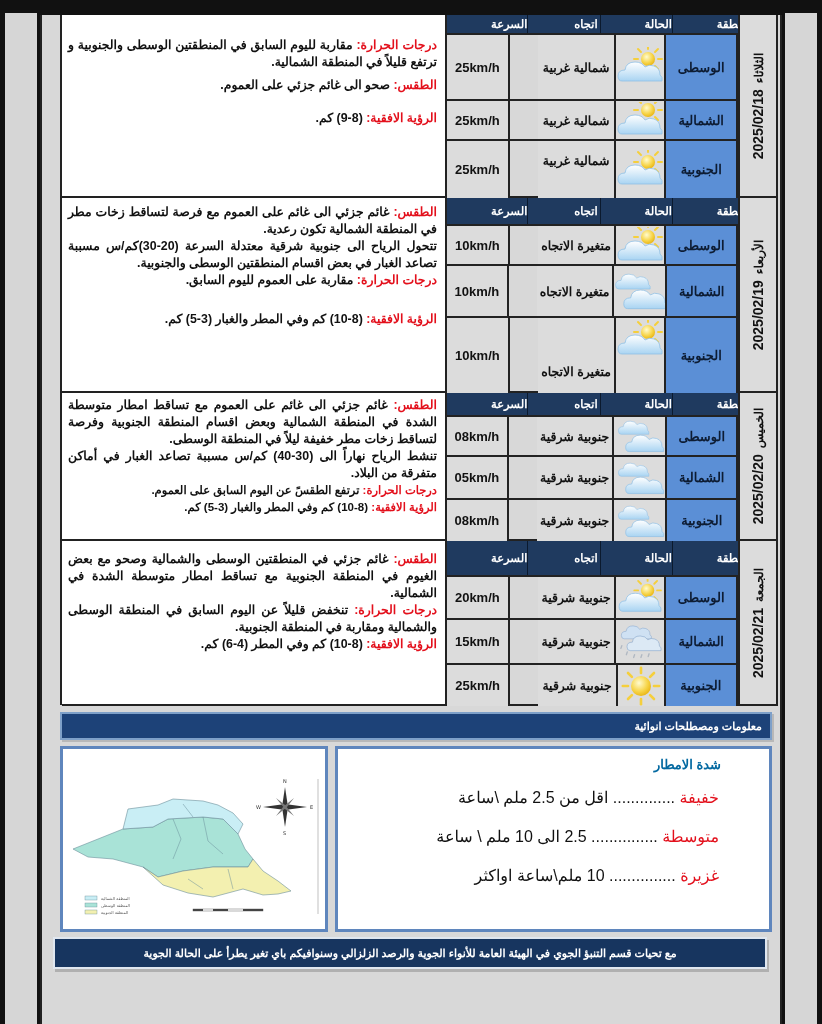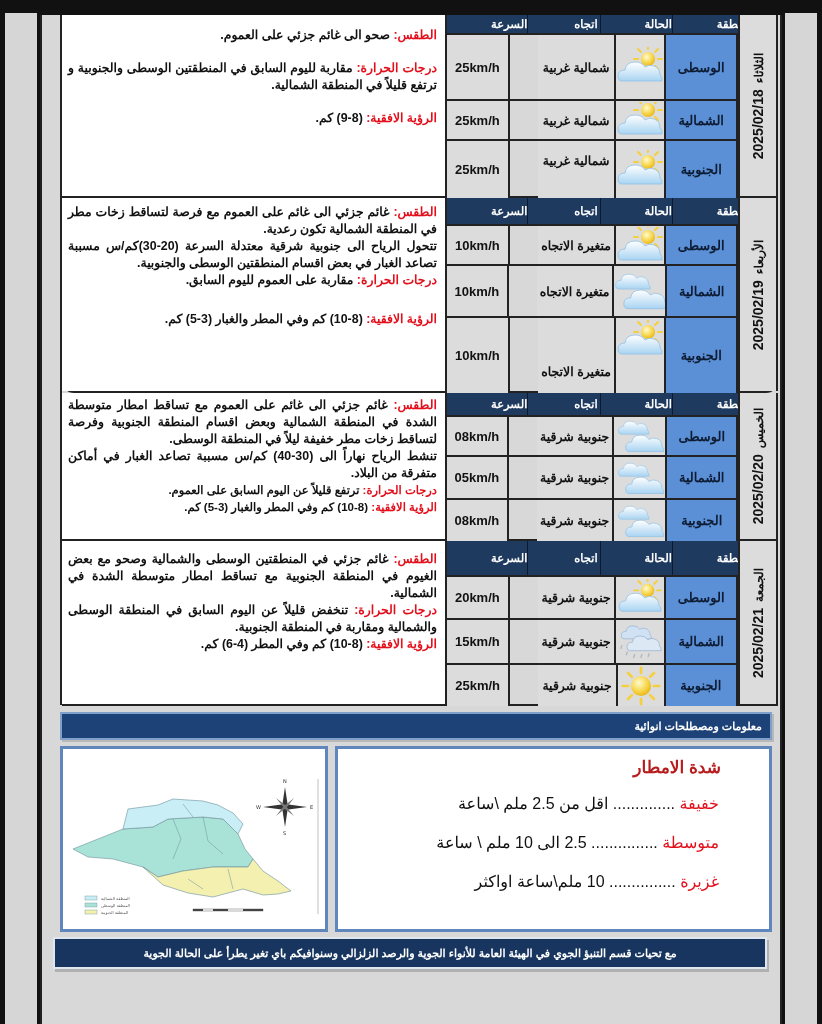--- a/index.html
+++ b/index.html
@@ -34,21 +34,21 @@
   .cell.region { width: 80px; background: #5b8fd6; color: #0d1c33; font-size: 13px; direction: rtl; }
 
   .datecol { position: absolute; left: 676px; top: 0; width: 40px; height: 100%; background: #dcdcdc; border-left: 2px solid #222; border-right: 2px solid #222; display: flex; align-items: center; justify-content: center; }
   .datecol .vt { transform: rotate(-90deg); white-space: nowrap; font-family: "Liberation Sans", sans-serif; font-weight: bold; font-size: 14px; color: #111; }
   .datecol .vt .dn { font-size: 12px; margin-left: 6px; }
 
   .infobar { position: absolute; left: 60px; top: 712px; width: 712px; height: 28px; background: #1d4278; border: 2px solid #7ea0c9; box-shadow: 2px 2px 0 #b8b8b8; direction: rtl; text-align: right; padding-right: 8px; color: #fff; font-family: "Liberation Sans", sans-serif; font-weight: bold; font-size: 11px; line-height: 24px; }
 
   .mapbox { position: absolute; left: 60px; top: 746px; width: 268px; height: 186px; background: #fff; border: 3px solid #5f86bd; }
   .rainbox { position: absolute; left: 335px; top: 746px; width: 437px; height: 186px; background: #fff; border: 3px solid #5f86bd; direction: rtl; text-align: right; padding: 8px 48px 0 0; font-family: "Liberation Sans", sans-serif; }
-  .rainbox .title { font-weight: bold; font-size: 17px; color: #b91c1c; margin-bottom: 16px; text-align: right; }
+  .rainbox .title { font-weight: bold; font-size: 13px; color: #0369a1; margin-bottom: 16px; text-align: right; }
   .rainbox .line { font-size: 16px; font-weight: normal; color: #111; margin-bottom: 20px; padding-right: 2px; }
   .rainbox .line .lvl { color: #e3101c; }
 
   .footer { position: absolute; left: 53px; top: 937px; width: 714px; height: 32px; background: #17355f; border: 2px solid #dfe6ef; box-shadow: 2px 3px 0 #b0b0b0; direction: rtl; text-align: center; color: #fff; font-family: "Liberation Sans", sans-serif; font-weight: bold; font-size: 11px; line-height: 28px; }
 </style>
 </head>
 <body>
 
 <div class="strip-left"></div>
 <div class="strip-right"></div>
@@ -78,22 +78,22 @@
         <line x1="-10" y1="10" x2="-7" y2="7"></line>
         <line x1="10" y1="-10" x2="7" y2="-7"></line>
       </g>
     </g>
     <path id="cloud-shape" d="M6 30 Q2 30 2 25 Q2 19 9 19 Q10 11 19 11 Q26 11 29 16 Q33 13 38 15 Q44 17 44 24 Q47 26 46 30 Z"></path>
   </defs>
 </svg>
 
 <div class="day" style="top:15px;height:183px;">
   <div class="desc">
+    <div class="para gap"><span class="lbl">درجات الحرارة:</span> <span>مقاربة لليوم السابق في المنطقتين الوسطى والجنوبية و ترتفع قليلاً في المنطقة الشمالية.</span></div>
     <div class="para" style="margin-top:6px;"><span class="lbl">الطقس:</span> <span>صحو الى غائم جزئي على العموم.</span></div>
-    <div class="para gap"><span class="lbl">درجات الحرارة:</span> <span>مقاربة لليوم السابق في المنطقتين الوسطى والجنوبية و ترتفع قليلاً في المنطقة الشمالية.</span></div>
     <div class="para gap"><span class="lbl">الرؤية الافقية:</span> <span>(8-9) كم.</span></div>
   </div>
   <div class="tbl">
     <div class="hdr">
       <span class="col-speed">السرعة</span>
       <span class="col-dir">اتجاه الرياح</span>
       <span class="col-state">الحالة</span>
       <span class="col-region" style="border-right:none;">المنطقة</span>
     </div>
     <div class="row" style="top:18px;height:66px;">
@@ -137,21 +137,21 @@
           </svg>
         </div>
       <div class="cell region">الجنوبية</div>
     </div>
   </div>
   <div class="datecol">
     <div class="vt"><span>2025/02/18</span><span class="dn">الثلاثاء</span></div>
   </div>
 </div>
 
-<div class="day" style="top:198px;height:195px;border-radius:12px;">
+<div class="day" style="top:198px;height:195px;">
   <div class="desc">
     <div class="para"><span class="lbl">الطقس:</span> <span>غائم جزئي الى غائم على العموم مع فرصة لتساقط زخات مطر في المنطقة الشمالية تكون رعدية.</span></div>
     <div class="para">تتحول الرياح الى جنوبية شرقية معتدلة السرعة (20-30)كم/س مسببة تصاعد الغبار في بعض اقسام المنطقتين الوسطى والجنوبية.</div>
     <div class="para"><span class="lbl">درجات الحرارة:</span> <span>مقاربة على العموم لليوم السابق.</span></div>
     <div class="para" style="margin-top:22px;"><span class="lbl">الرؤية الافقية:</span> <span>(8-10) كم وفي المطر والغبار (3-5) كم.</span></div>
   </div>
   <div class="tbl">
     <div class="hdr" style="height:26px;">
       <span class="col-speed" style="line-height:26px;">السرعة</span>
       <span class="col-dir" style="line-height:26px;">اتجاه الرياح</span>
@@ -200,21 +200,21 @@
   </div>
   <div class="datecol">
     <div class="vt"><span>2025/02/19</span><span class="dn">الأربعاء</span></div>
   </div>
 </div>
 
 <div class="day" style="top:393px;height:148px;">
   <div class="desc" style="padding-top:4px;">
     <div class="para"><span class="lbl">الطقس:</span> <span>غائم جزئي الى غائم على العموم مع تساقط امطار متوسطة الشدة في المنطقة الشمالية وبعض اقسام المنطقة الجنوبية وفرصة لتساقط زخات مطر خفيفة ليلاً في المنطقة الوسطى.</span></div>
     <div class="para">تنشط الرياح نهاراً الى (30-40) كم/س مسببة تصاعد الغبار في أماكن متفرقة من البلاد.</div>
-    <div class="para" style="font-size:11.5px;"><span class="lbl">درجات الحرارة:</span> <span>ترتفع قليلاً عن اليوم السابق على العموم.</span></div>
+    <div class="para" style="font-size:11.5px;"><span class="lbl">درجات الحرارة:</span> <span>ترتفع الطقسً عن اليوم السابق على العموم.</span></div>
     <div class="para" style="font-size:11.5px;"><span class="lbl">الرؤية الافقية:</span> <span>(8-10) كم وفي المطر والغبار (3-5) كم.</span></div>
   </div>
   <div class="tbl">
     <div class="hdr" style="height:22px;">
       <span class="col-speed" style="line-height:22px;">السرعة</span>
       <span class="col-dir" style="line-height:22px;">اتجاه الرياح</span>
       <span class="col-state" style="line-height:22px;">الحالة</span>
       <span class="col-region" style="line-height:22px;border-right:none;">المنطقة</span>
     </div>
     <div class="row" style="top:22px;height:40px;">

